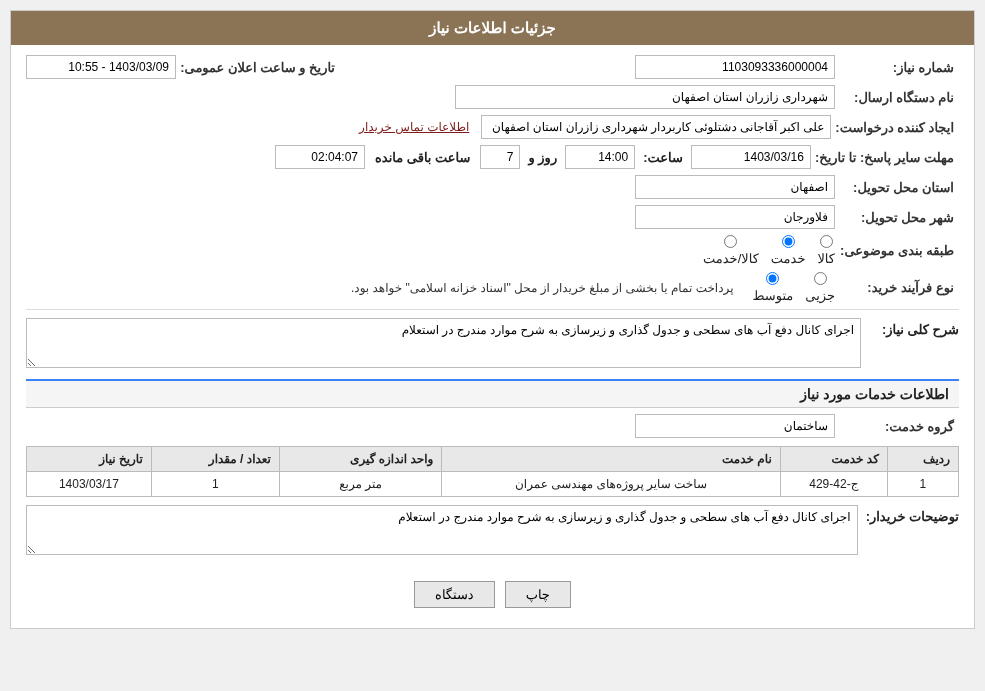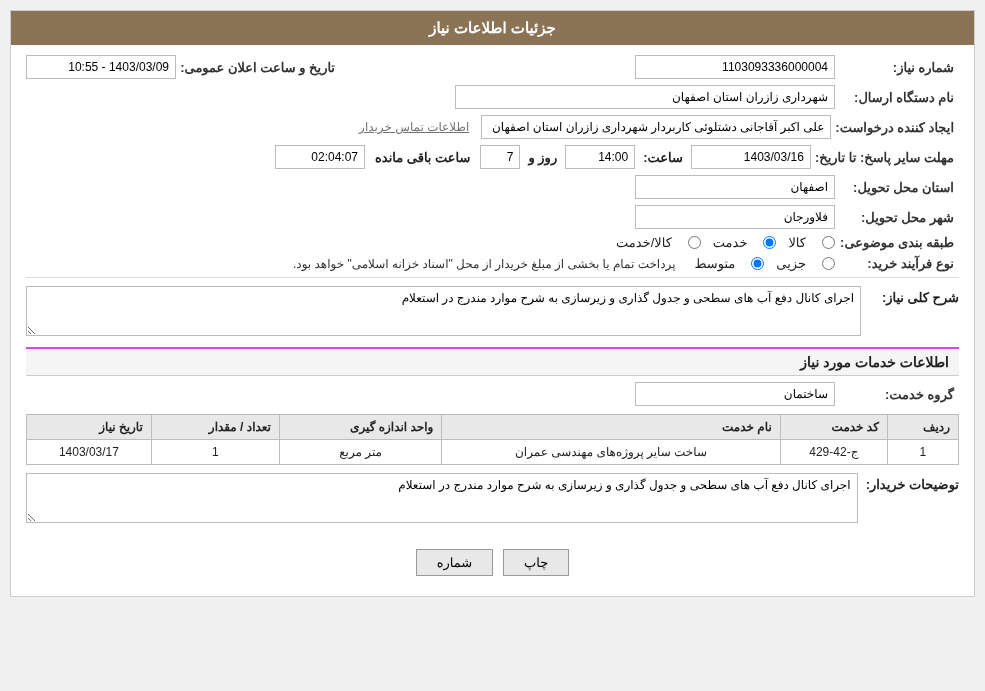--- a/index.html
+++ b/index.html
@@ -50,46 +50,47 @@
       border: 1px solid #bbb;
       background: #fff;
       padding: 3px 6px;
       height: 24px;
       font-family: Tahoma, Arial, sans-serif;
       font-size: 12px;
     }
     .input-medium { width: 200px; }
     .input-small { width: 120px; }
     .link-blue {
-      color: #737373;
+      color: #7f1d1d;
       text-decoration: underline;
       cursor: pointer;
       font-size: 12px;
     }
     .section-title {
       background: #f5f5f5;
-      border-top: 2px solid #d946ef;
+      border-top: 2px solid #3b82f6;
       border-bottom: 1px solid #ccc;
       padding: 5px 10px;
       font-weight: bold;
       font-size: 14px;
       margin: 8px 0 6px 0;
       text-align: right;
     }
     .radio-group {
       display: flex;
       align-items: center;
       gap: 12px;
       direction: rtl;
     }
     .radio-label {
       display: flex;
       align-items: center;
-      gap: 16px;
+      gap: 3px;
       cursor: pointer;
+      flex-direction: column;
     }
     .textarea-box {
       border: 1px solid #bbb;
       width: 100%;
       min-height: 50px;
       padding: 4px 6px;
       font-family: Tahoma, Arial, sans-serif;
       font-size: 12px;
       resize: vertical;
       direction: rtl;
@@ -292,18 +293,18 @@
 
       <div class="desc-row" style="margin:8px 0">
         <span class="desc-label">توضیحات خریدار:</span>
         <div class="desc-content">
           <textarea class="textarea-box" readonly="" style="">اجرای کانال دفع آب های سطحی و جدول گذاری و زیرسازی به شرح موارد مندرج در استعلام</textarea>
         </div>
       </div>
 
       <div class="footer-buttons">
         <button class="btn btn-print">چاپ</button>
-        <button class="btn btn-back">شماره</button>
+        <button class="btn btn-back">دستگاه</button>
       </div>
 
     </div>
   </div>
 </div>
 
 </body></html>

